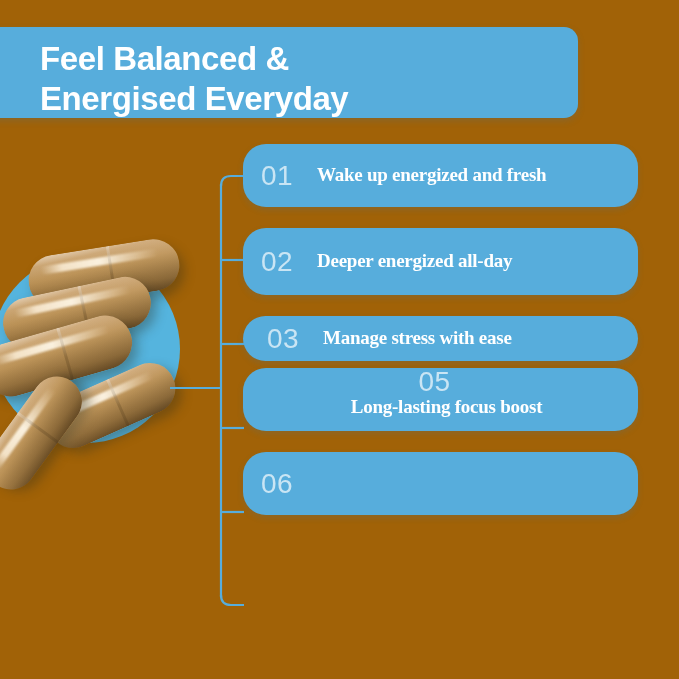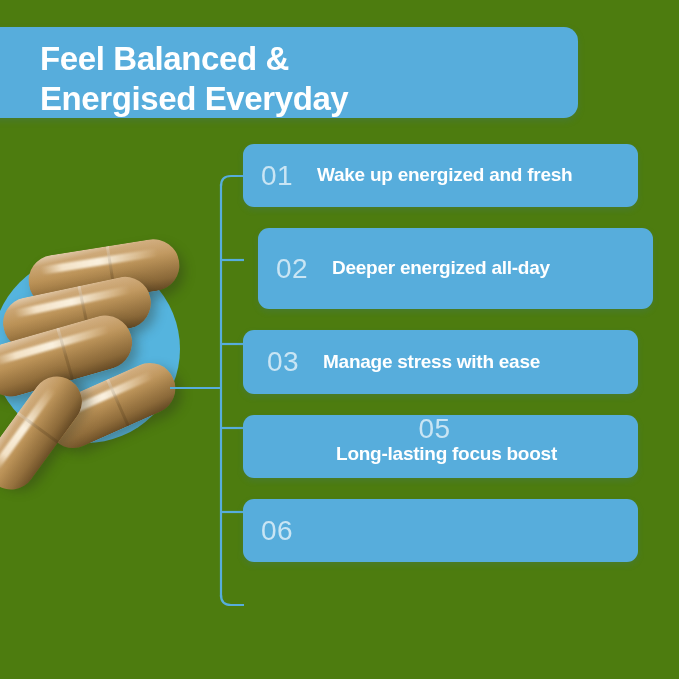--- a/index.html
+++ b/index.html
@@ -13,21 +13,21 @@
     font-family: "Liberation Sans", sans-serif;
     overflow: hidden;
     position: relative;
   }
 
   .stage {
     position: absolute;
     inset: 0;
     width: 679px;
     height: 679px;
-    background: #4d7c0f;
+    background: #a16207;
   }
 
   
   .header-banner {
     position: absolute;
     left: -22px;
     top: 27px;
     width: 600px;
     height: 91px;
     background: #57addc;
@@ -127,21 +127,21 @@
   .cards {
     position: absolute;
     left: 243px;
     top: 144px;
     width: 395px;
   }
   .card {
     position: relative;
     width: 395px;
     background: #57addc;
-    border-radius: 11px;
+    border-radius: 23px;
     box-shadow: 0 3px 6px rgba(60,120,160,0.20);
     display: flex;
     align-items: center;
     box-sizing: border-box;
     padding: 0 14px 0 18px;
   }
   .card-num {
     color: rgba(255,255,255,0.68);
     font-size: 28px;
     font-weight: 400;
@@ -151,20 +151,21 @@
     line-height: 1;
   }
   .card-label {
     color: #ffffff;
     font-size: 19px;
     font-weight: 700;
     line-height: 1.18;
     letter-spacing: -0.25px;
     margin-left: 8px;
     white-space: pre-line;
+    font-family: Liberation Serif, serif;
   }
 </style>
 </head>
 <body>
 
 <div class="stage">
 
   <div class="header-banner">
     <div class="header-title">Feel Balanced &amp;
 Energised Everyday</div>
@@ -197,26 +198,26 @@
     </g>
   </svg>
 
   <div class="cards">
 
     <div class="card" style="height:63px; margin-bottom:21px;">
       <span class="card-num">01</span>
       <span class="card-label">Wake up energized and fresh</span>
     </div>
 
-    <div class="card" style="height:81px; margin-bottom:21px;margin-left:15px;">
+    <div class="card" style="height:67px; margin-bottom:21px;">
       <span class="card-num">02</span>
       <span class="card-label">Deeper energized all-day</span>
     </div>
 
-    <div class="card" style="height:64px; margin-bottom:21px;padding-left:24px;">
+    <div class="card" style="height:45px; margin-bottom:7px;padding-left:24px;">
       <span class="card-num">03</span>
       <span class="card-label">Manage stress with ease</span>
     </div>
 
 
     <div class="card" style="height:63px; margin-bottom:21px;flex-direction:column;">
       <span class="card-num">05</span>
       <span class="card-label">Long-lasting focus boost</span>
     </div>
 

